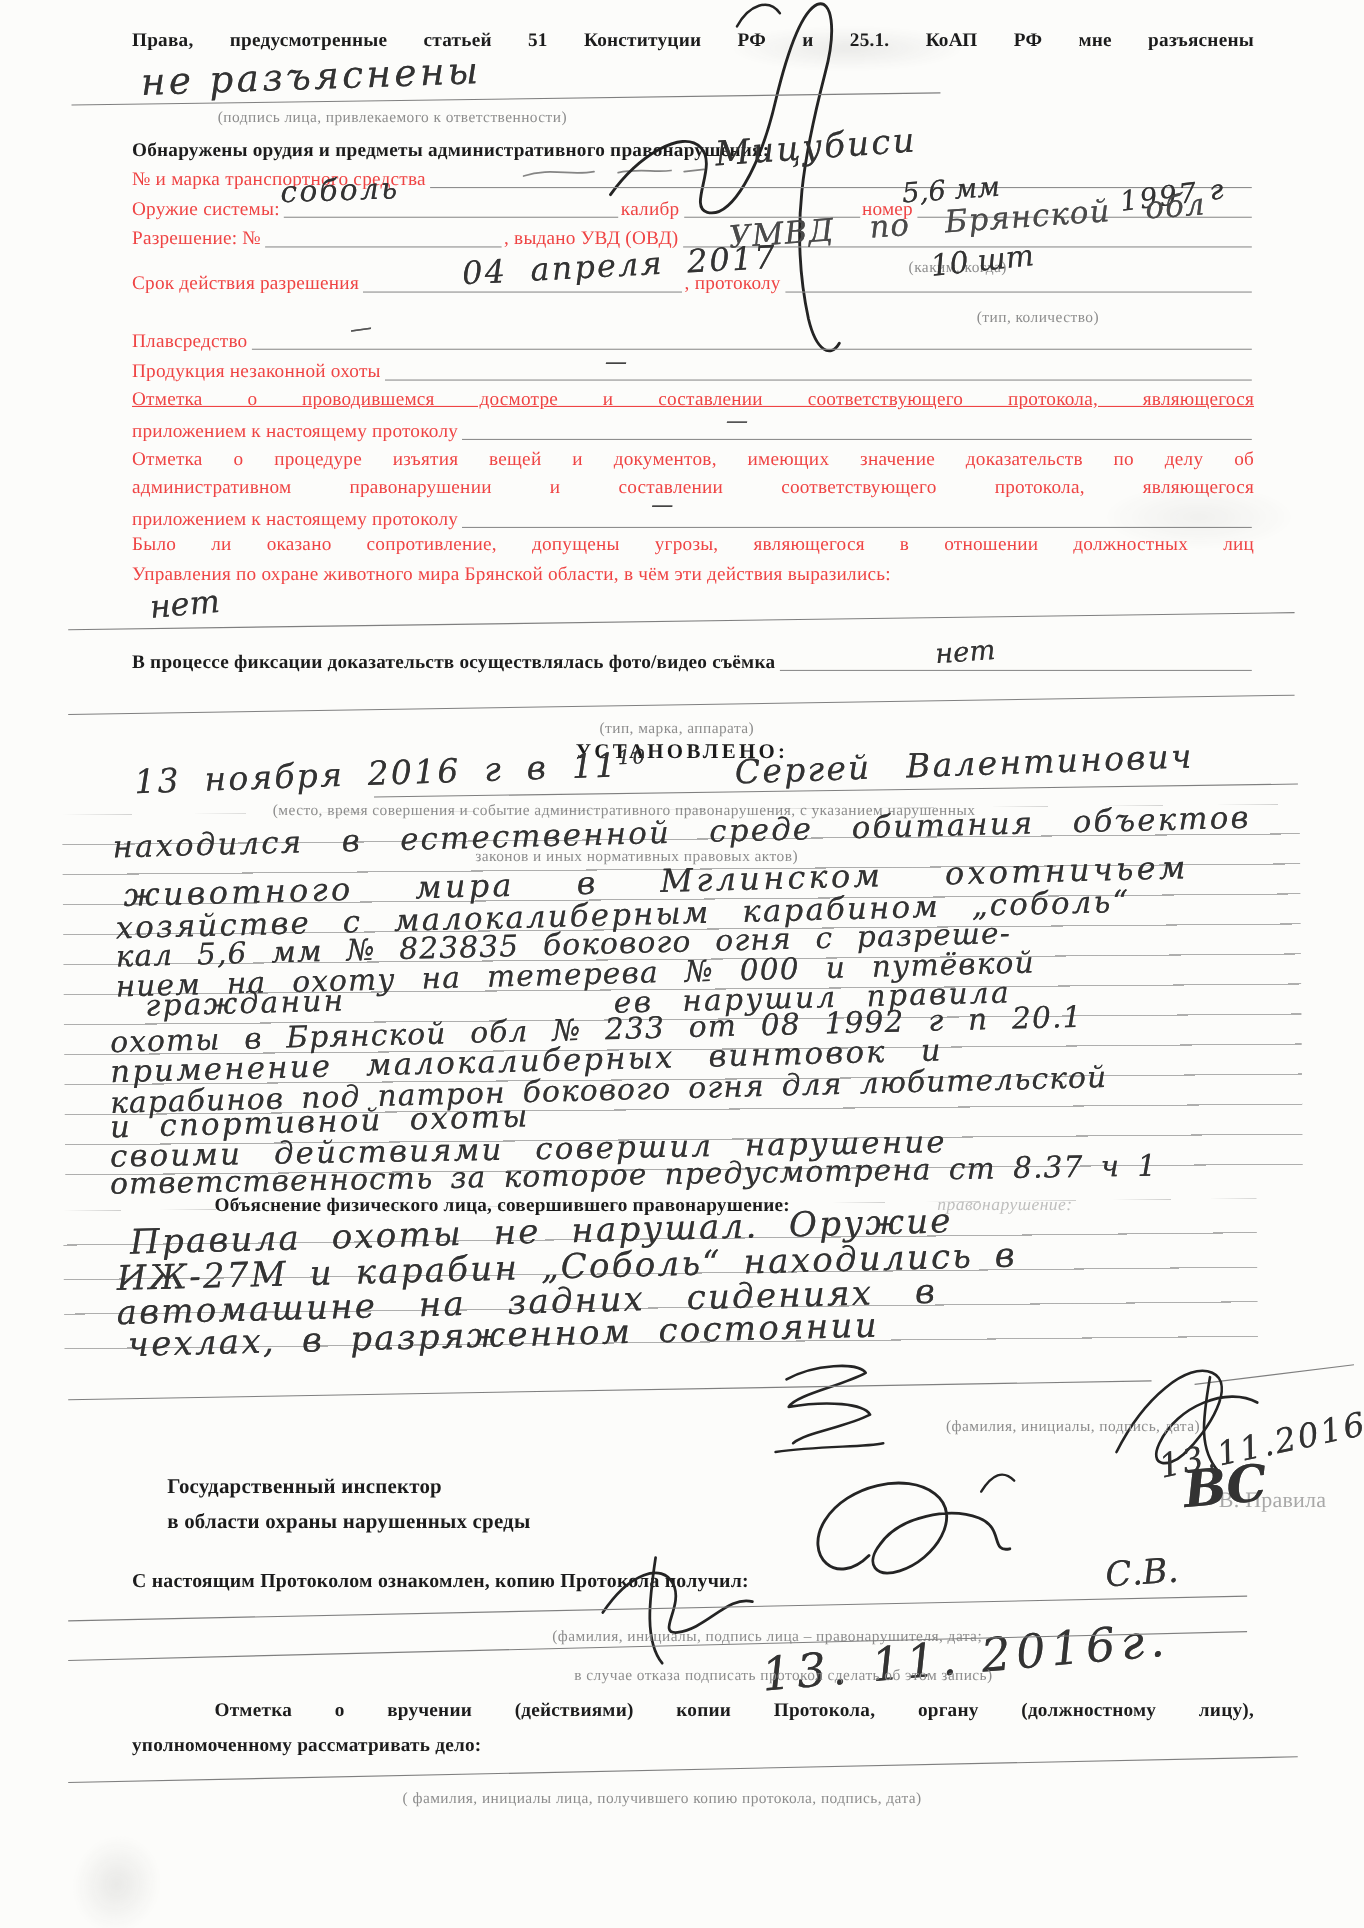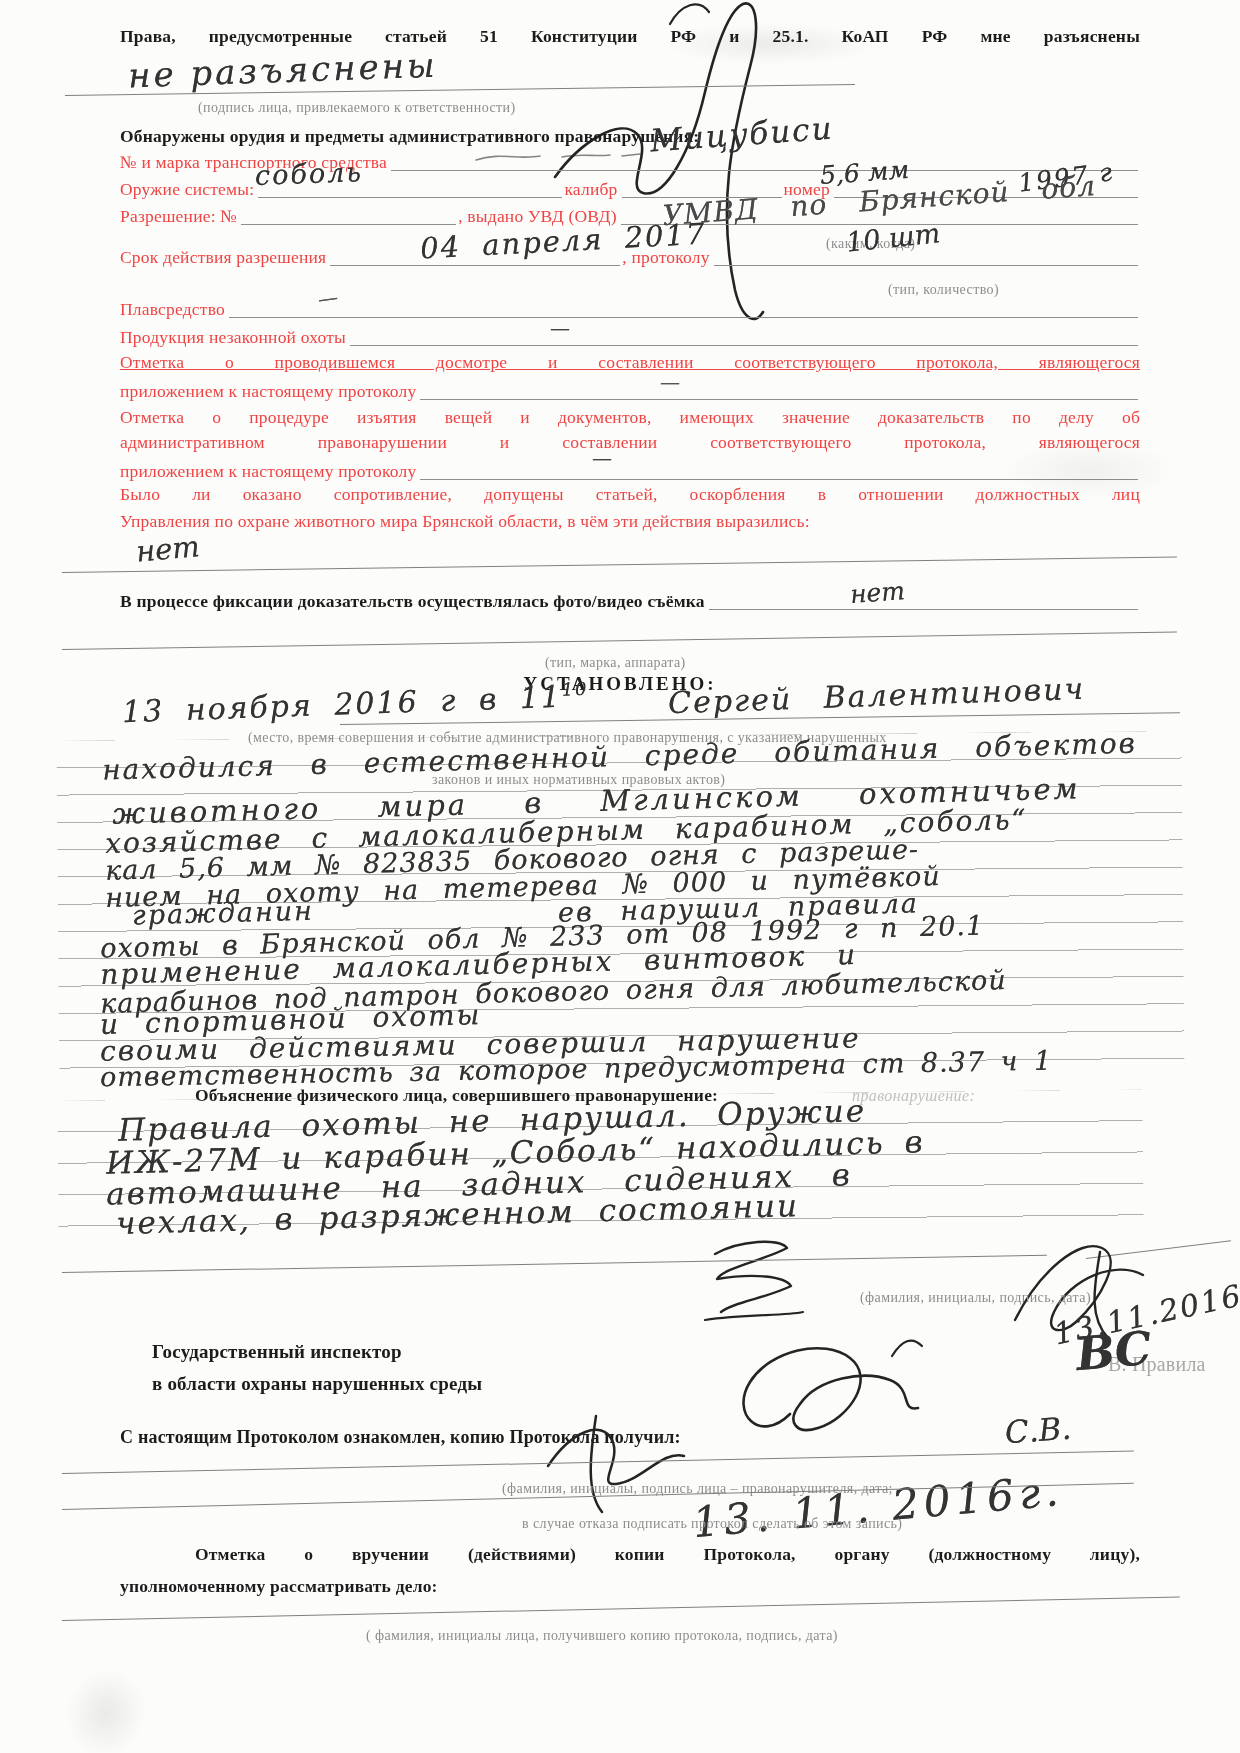--- a/index.html
+++ b/index.html
@@ -99,21 +99,21 @@
   <div class="hand" style="left:660px;top:370px;font-size:20px;color:#555;">—</div>
 
   <div class="print just" style="left:120px;top:407px;width:1020px;">Отметка о процедуре изъятия вещей и документов, имеющих значение доказательств по делу об</div>
   <div class="print just" style="left:120px;top:432px;width:1020px;">административном правонарушении и составлении соответствующего протокола, являющегося</div>
   <div class="row" style="left:120px;top:461px;width:1020px;">
     <span class="lbl print" style="position:static;">приложением к настоящему протоколу</span>
     <span class="fill"></span>
   </div>
   <div class="hand" style="left:592px;top:446px;font-size:20px;color:#444;">—</div>
 
-  <div class="print just" style="left:120px;top:484px;width:1020px;">Было ли оказано сопротивление, допущены статьей, оскорбления в отношении должностных лиц</div>
+  <div class="print just" style="left:120px;top:484px;width:1020px;">Было ли оказано сопротивление, допущены угрозы, являющегося в отношении должностных лиц</div>
   <div class="print" style="left:120px;top:511px;">Управления по охране животного мира Брянской области, в чём эти действия выразились:</div>
   <div class="hand" style="left:136px;top:532px;font-size:29px;transform:rotate(-5deg);">нет</div>
   <div class="rule" style="left:62px;top:572px;width:1115px;transform:rotate(-0.8deg);"></div>
 
   <div class="row" style="left:120px;top:591px;width:1020px;">
     <span class="lbl print bold" style="position:static;">В процессе фиксации доказательств осуществлялась фото/видео съёмка</span>
     <span class="fill"></span>
   </div>
   <div class="hand" style="left:850px;top:578px;font-size:25px;transform:rotate(-4deg);">нет</div>
   <div class="rule" style="left:62px;top:649px;width:1115px;transform:rotate(-0.9deg);"></div>

